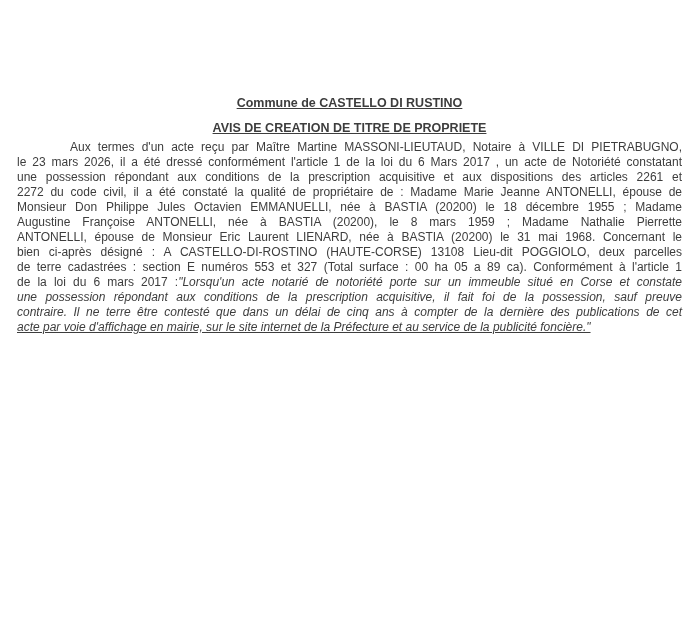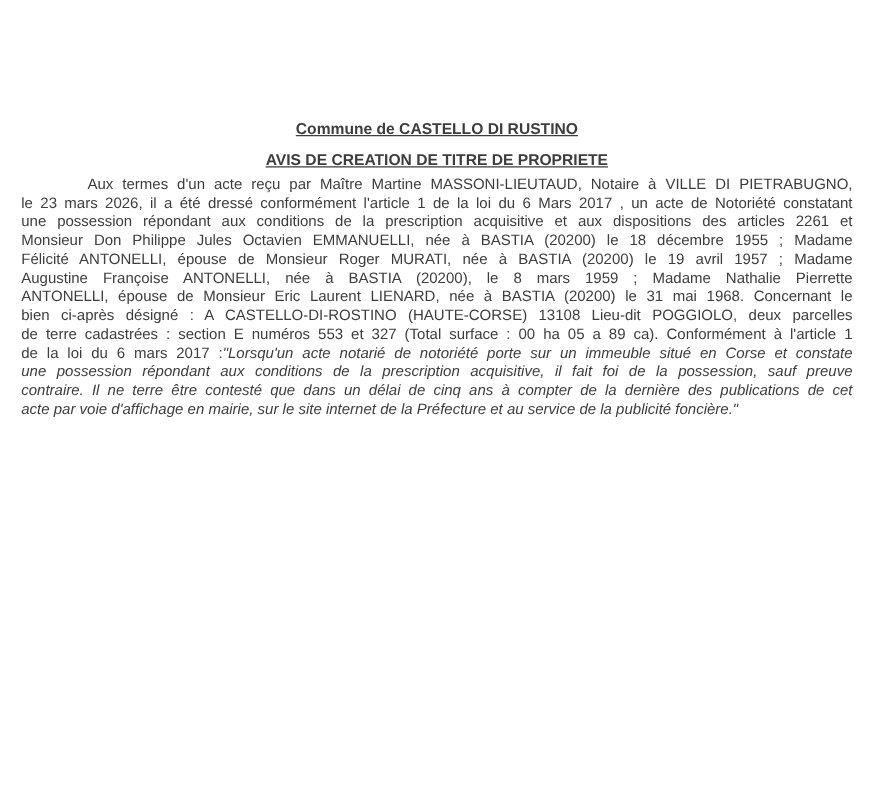--- a/index.html
+++ b/index.html
@@ -43,20 +43,21 @@
     font-weight: bold;
     margin: 10px 0 4px 0;
   }
   .body-line {
     text-align: justify;
     text-align-last: justify;
   }
   .body-line.no-justify {
     text-align: left;
     text-align-last: auto;
+    text-decoration: underline;
   }
   .body-line.indent {
     text-indent: 53px;
   }
   .body-line .seg-italic {
     font-style: italic;
   }
   .footer-block {
     margin-top: 6px;
     padding-left: 190px;
@@ -76,22 +77,22 @@
 
 
   <div class="section-heading">
     <span class="u">AVIS DE CREATION DE TITRE DE PROPRIETE</span>
   </div>
 
   <div id="body-block">
       <div class="body-line indent"><span class="seg-normal">Aux termes d'un acte reçu par Maître Martine MASSONI-LIEUTAUD, Notaire à VILLE DI PIETRABUGNO,</span></div>
       <div class="body-line"><span class="seg-normal">le 23 mars 2026, il a été dressé conformément l'article 1 de la loi du 6 Mars 2017 , un acte de Notoriété constatant</span></div>
       <div class="body-line"><span class="seg-normal">une possession répondant aux conditions de la prescription acquisitive et aux dispositions des articles 2261 et</span></div>
+      <div class="body-line"><span class="seg-normal">2272 du code civil, il a été constaté la qualité de propriétaire de : Madame Marie Jeanne ANTONELLI, épouse de</span></div>
       <div class="body-line"><span class="seg-normal">Monsieur Don Philippe Jules Octavien EMMANUELLI, née à BASTIA (20200) le 18 décembre 1955 ; Madame</span></div>
-      <div class="body-line"><span class="seg-normal">Félicité ANTONELLI, épouse de Monsieur Roger MURATI, née à BASTIA (20200) le 19 avril 1957 ; Madame</span></div>
       <div class="body-line"><span class="seg-normal">Augustine Françoise ANTONELLI, née à BASTIA (20200), le 8 mars 1959 ; Madame Nathalie Pierrette</span></div>
       <div class="body-line"><span class="seg-normal">ANTONELLI, épouse de Monsieur Eric Laurent LIENARD, née à BASTIA (20200) le 31 mai 1968. Concernant le</span></div>
       <div class="body-line"><span class="seg-normal">bien ci-après désigné : A CASTELLO-DI-ROSTINO (HAUTE-CORSE) 13108 Lieu-dit POGGIOLO, deux parcelles</span></div>
       <div class="body-line"><span class="seg-normal">de terre cadastrées : section E numéros 553 et 327 (Total surface : 00 ha 05 a 89 ca). Conformément à l'article 1</span></div>
       <div class="body-line"><span class="seg-normal">de la loi du 6 mars 2017 :</span><span class="seg-italic">"Lorsqu'un acte notarié de notoriété porte sur un immeuble situé en Corse et constate</span></div>
       <div class="body-line"><span class="seg-italic">une possession répondant aux conditions de la prescription acquisitive, il fait foi de la possession, sauf preuve</span></div>
       <div class="body-line"><span class="seg-italic">contraire. Il ne terre être contesté que dans un délai de cinq ans à compter de la dernière des publications de cet</span></div>
       <div class="body-line no-justify"><span class="seg-italic">acte par voie d'affichage en mairie, sur le site internet de la Préfecture et au service de la publicité foncière."</span></div>
     </div>
 

